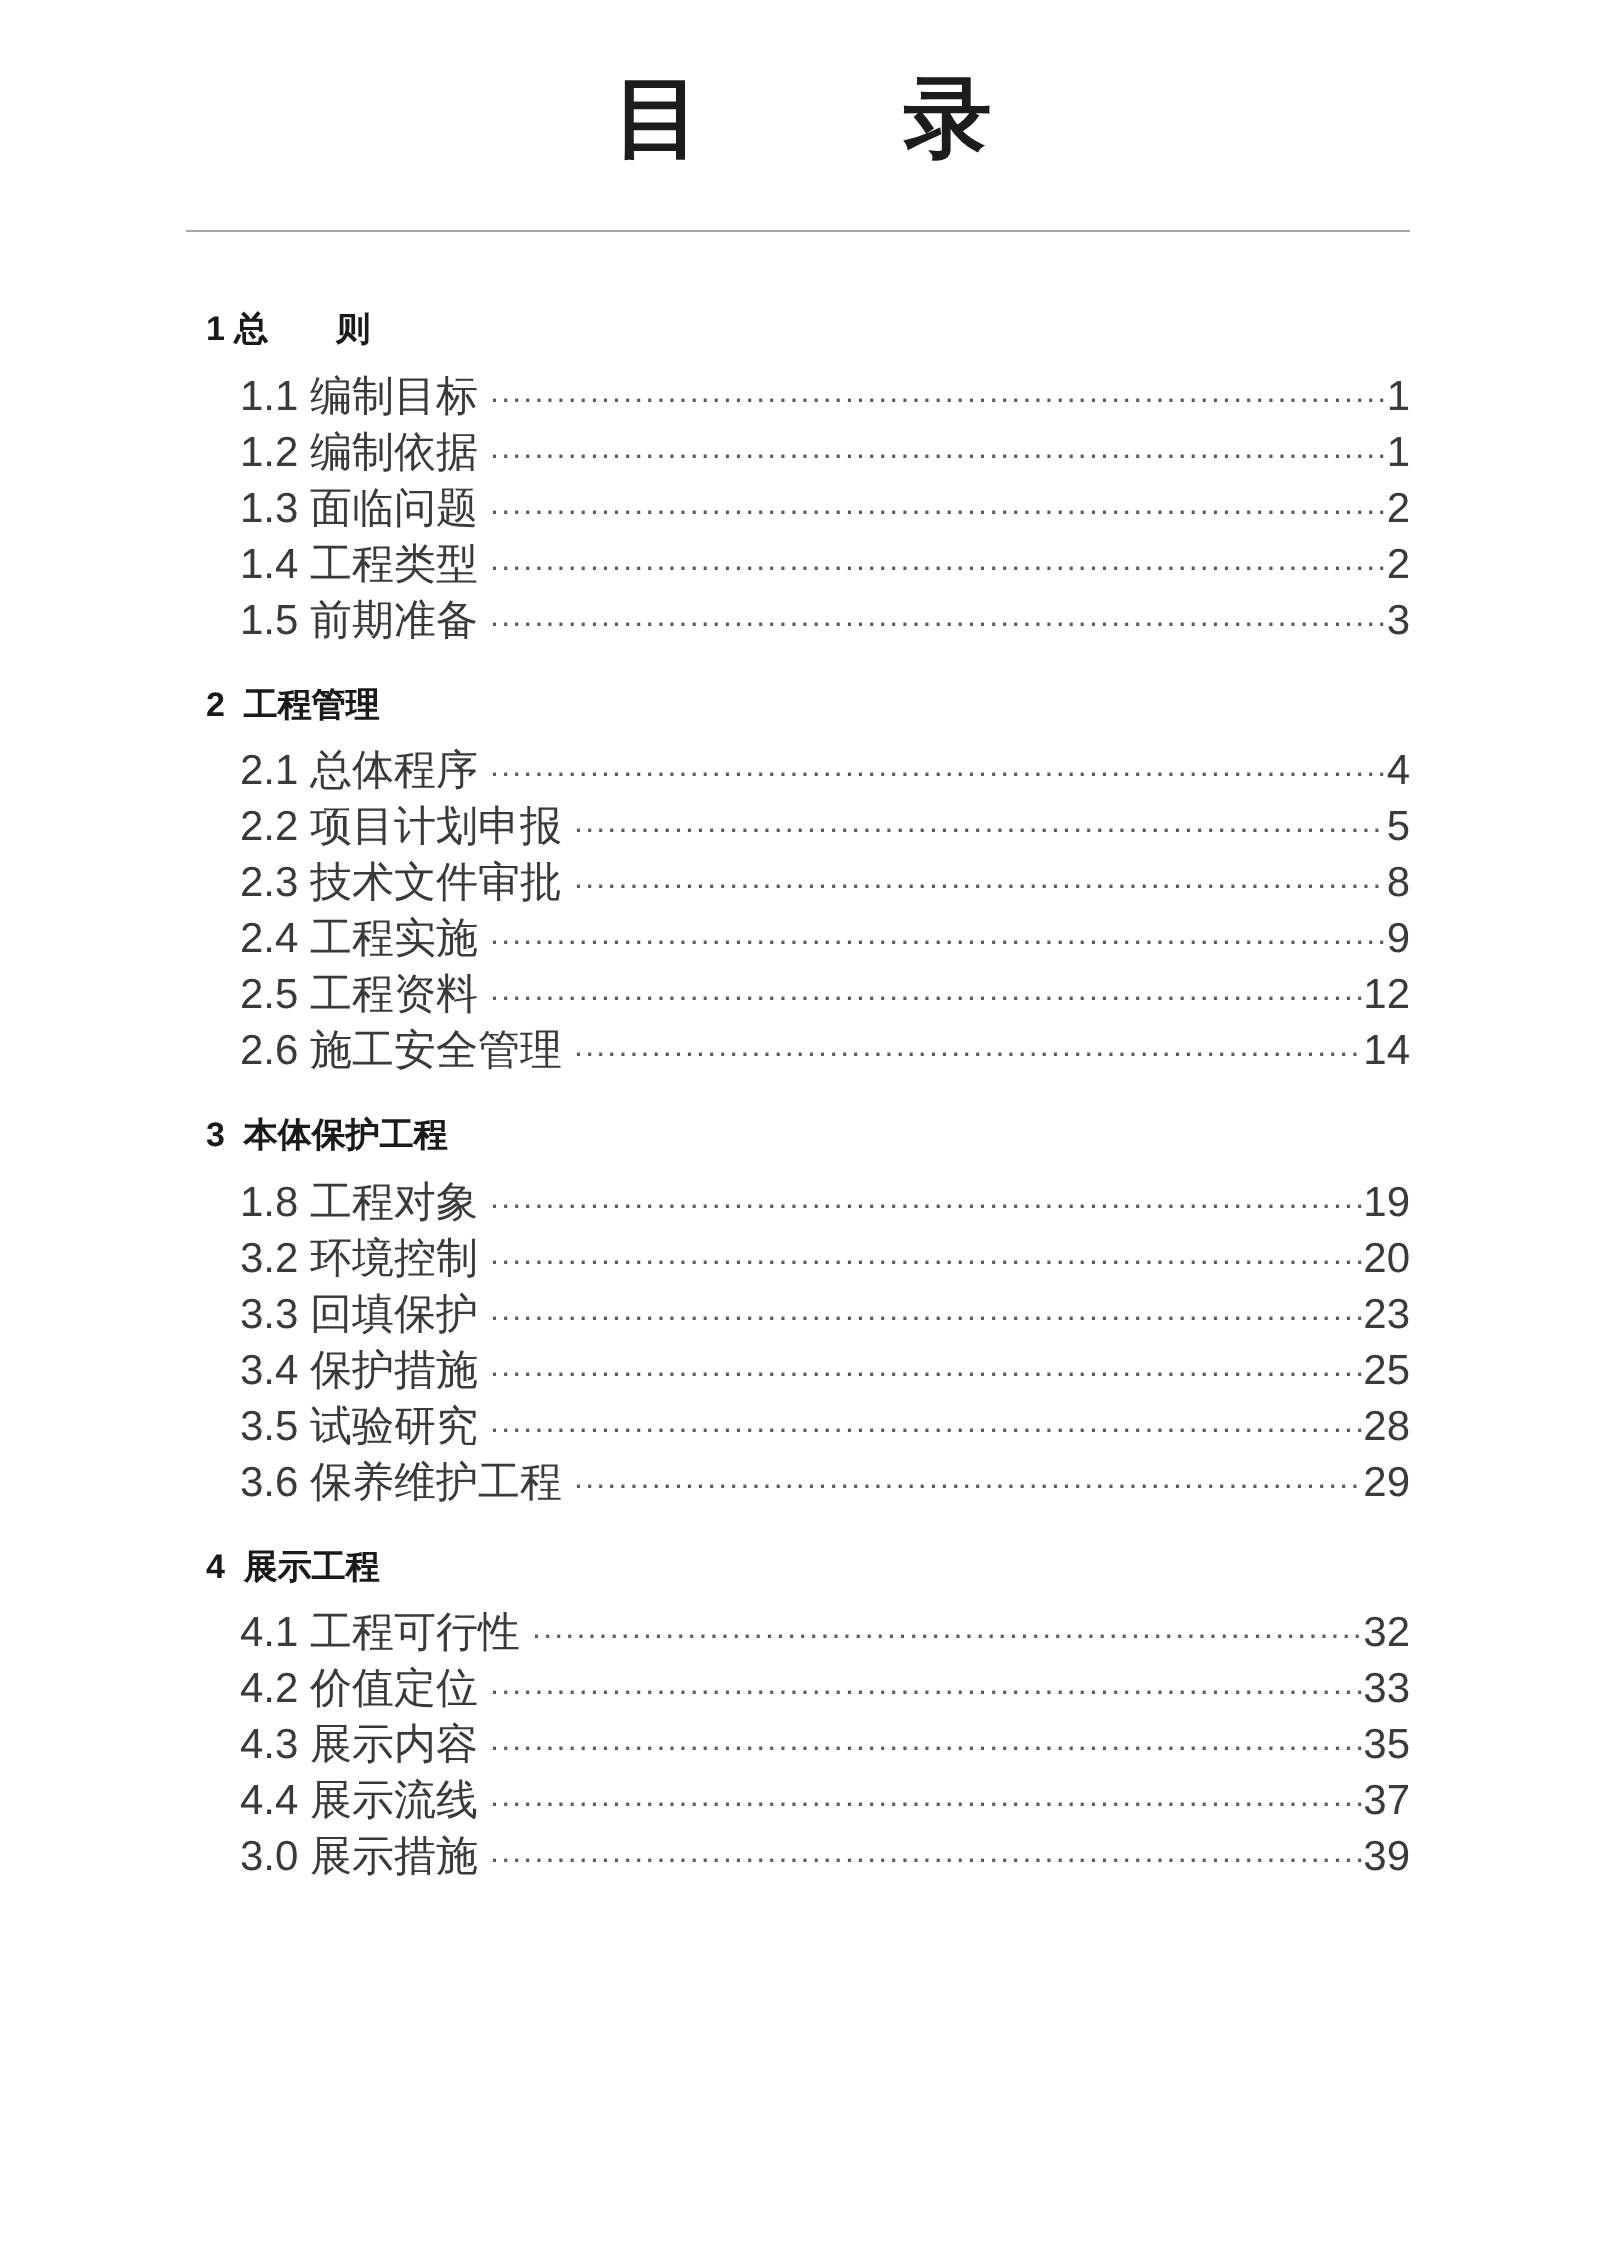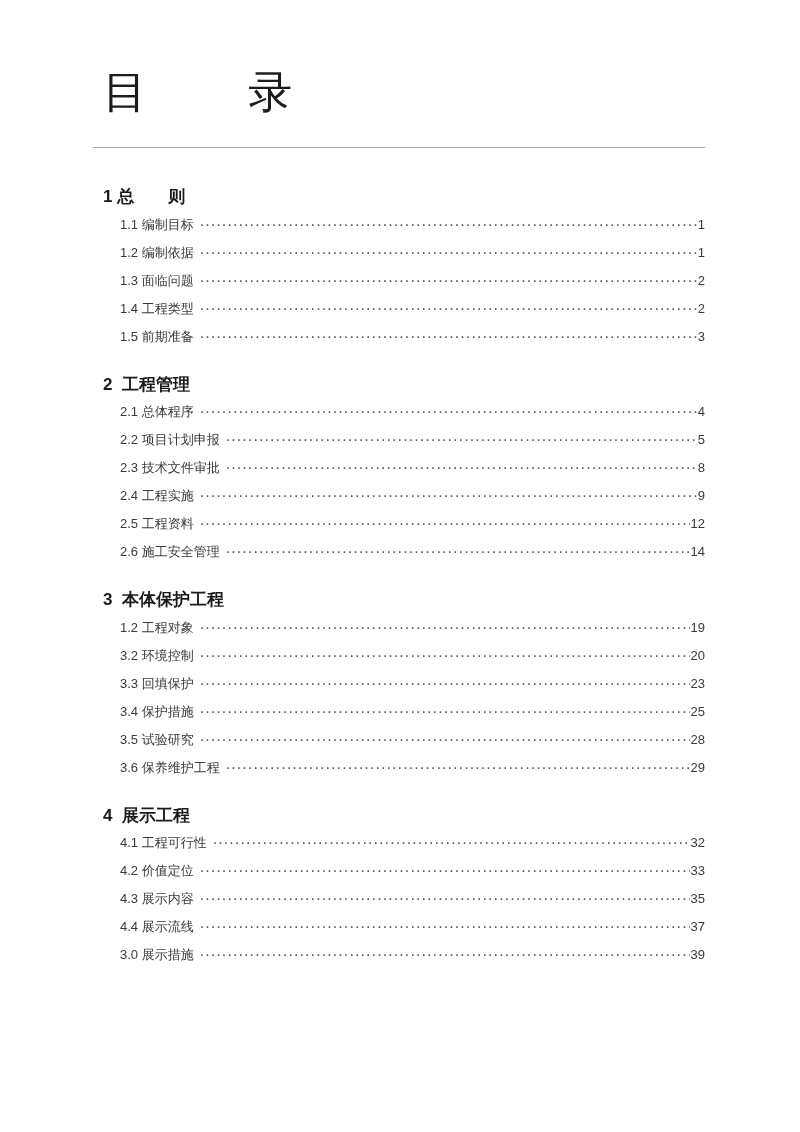--- a/index.html
+++ b/index.html
@@ -16,27 +16,27 @@
   }
   .page {
     position: relative;
     width: 800px;
     height: 1132px;
     box-sizing: border-box;
     padding: 0 95px 0 103px;
   }
   
   .toc-title {
-    text-align: left;
+    text-align: center;
     font-size: 44px;
-    font-weight: normal;
+    font-weight: bold;
     letter-spacing: 0.10em;
     color: #1c1c1c;
     line-height: 1;
-    padding-top: 70px;
+    padding-top: 38px;
     padding-right: 1px;
     white-space: pre;
   }
   .title-rule {
     margin-top: 33px;
     height: 0;
     border-top: 1px solid #a8a8a8;
     width: 612px;
     margin-left: -10px;
   }
@@ -54,21 +54,21 @@
     font-size: 17px;
     font-weight: bold;
     color: #1a1a1a;
     line-height: 1.5;
     margin-bottom: 6px;
     white-space: pre;
   }
   .toc-entry {
     display: flex;
     align-items: baseline;
-    font-size: 13px;
+    font-size: 21px;
     color: #3a3a3a;
     line-height: 1;
     height: 28px;
     padding-left: 17px;
     white-space: nowrap;
   }
   .entry-label {
     flex: 0 0 auto;
     padding-right: 5px;
   }
@@ -162,21 +162,21 @@
         </div>
         <div class="toc-entry">
           <span class="entry-label">2.6 施工安全管理</span>
           <span class="entry-leader"></span>
           <span class="entry-page">14</span>
         </div>
       </div>
       <div class="toc-section">
         <div class="section-heading">3  本体保护工程</div>
         <div class="toc-entry">
-          <span class="entry-label">1.2 工程对象</span>
+          <span class="entry-label">1.8 工程对象</span>
           <span class="entry-leader"></span>
           <span class="entry-page">19</span>
         </div>
         <div class="toc-entry">
           <span class="entry-label">3.2 环境控制</span>
           <span class="entry-leader"></span>
           <span class="entry-page">20</span>
         </div>
         <div class="toc-entry">
           <span class="entry-label">3.3 回填保护</span>

